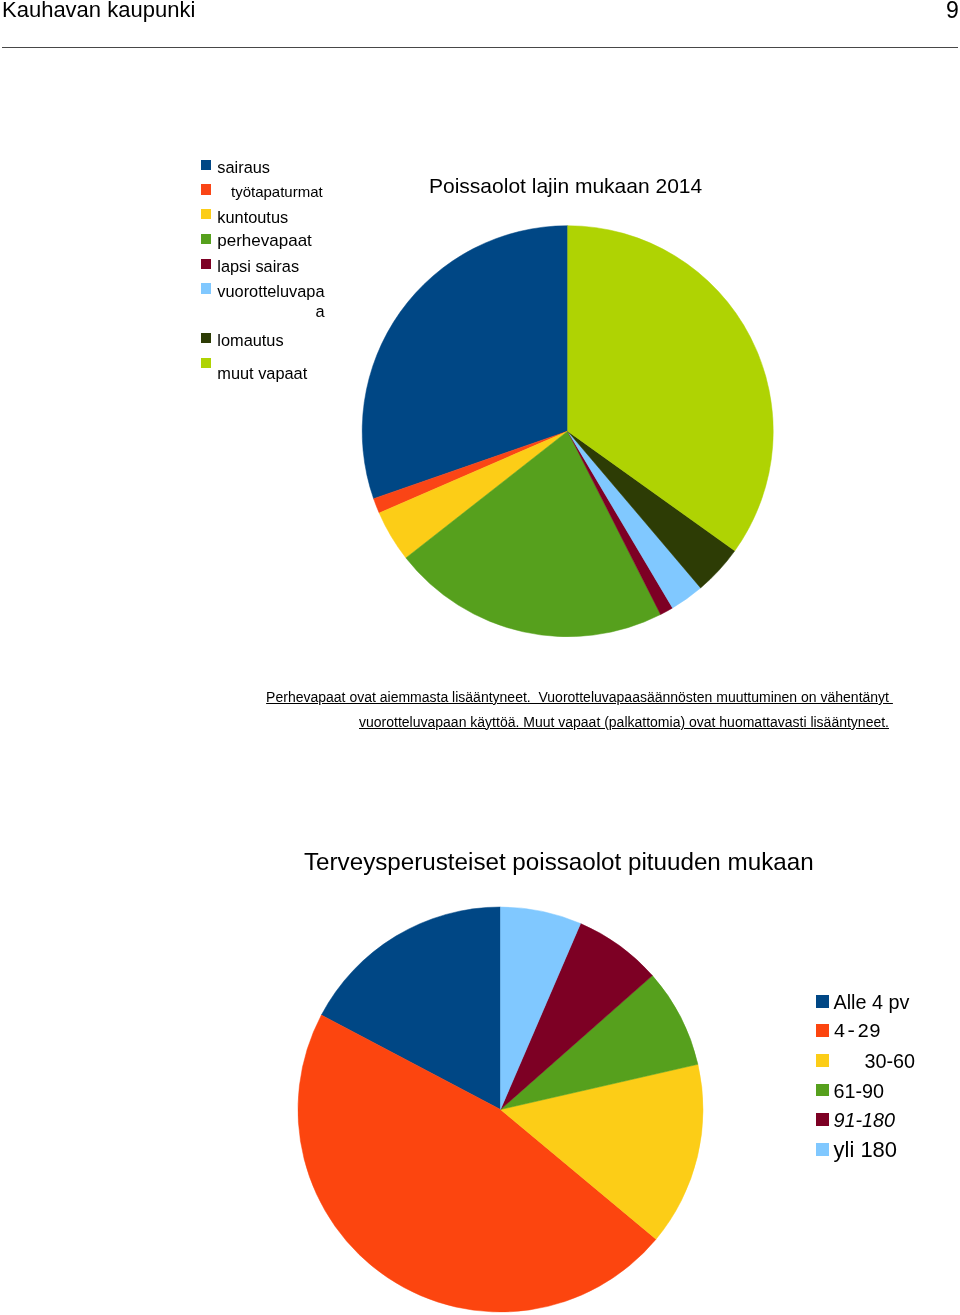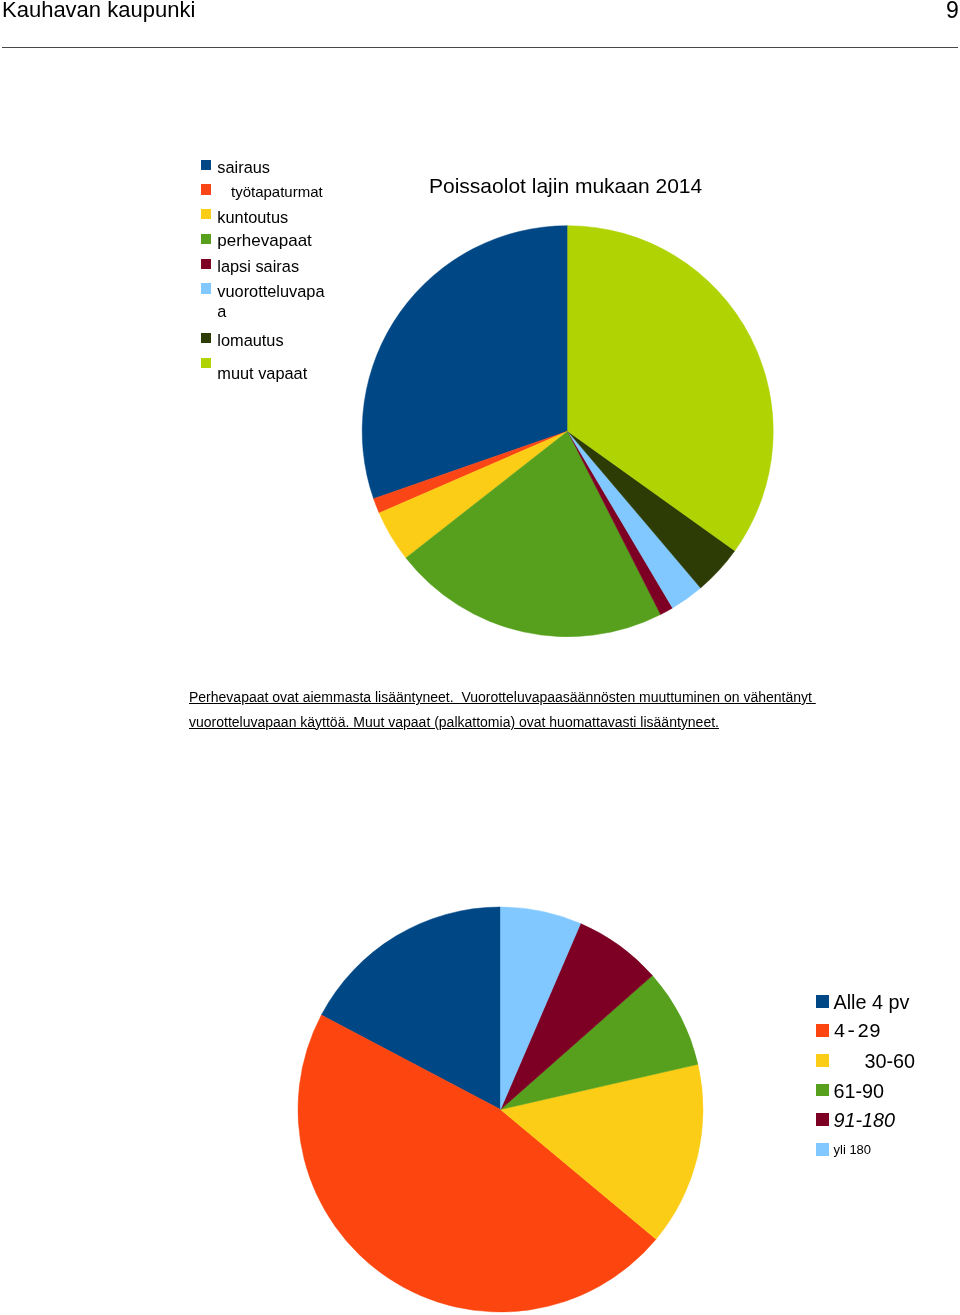--- a/index.html
+++ b/index.html
@@ -1,20 +1,20 @@
 <!DOCTYPE html>
 <html><head>
 <meta charset="utf-8">
 <title>Kauhavan kaupunki</title>
 <style>
   html,body{margin:0;padding:0;}
   body{width:960px;height:1315px;background:#ffffff;
        font-family:"Liberation Sans",sans-serif;color:#000;overflow:hidden;position:relative;
        -webkit-font-smoothing:antialiased;}
-  .page{position:absolute;left:0;top:0;width:868px;height:1315px;}
+  .page{position:absolute;left:0;top:0;width:868px;height:1315px;text-align:right;}
   
   .hdr-title,.hdr-page,.chart-title,.legend-lbl,.para,.sect-h{will-change:opacity;}
 
   
   .hdr-title{position:absolute;left:2px;top:-3px;font-size:22px;line-height:25px;white-space:nowrap;}
   .hdr-page{position:absolute;left:946px;top:-2.5px;font-size:23px;line-height:25px;white-space:nowrap;}
   .hdr-rule{position:absolute;left:2px;top:47px;width:956px;height:1px;background:#484848;}
 
   
   .chart{position:absolute;}
@@ -82,20 +82,21 @@
         </div>
         <div class="legend-row" style="top: 198px; height: 24.75px;">
           <span class="legend-sw" style="width: 10.2px; height: 10.2px; top: 4.6px; background: rgb(175, 211, 3);"></span>
           <span class="legend-lbl" style="left: 16.3px; top: 10px; font-size: 16.35px; line-height: 20.3px;">muut vapaat</span>
         </div>
       </div>
   </div>
 
   <div class="para" style="left:189px;top:685px;width:700px;">Perhevapaat ovat aiemmasta lisääntyneet.  Vuorotteluvapaasäännösten muuttuminen on vähentänyt vuorotteluvapaan käyttöä. Muut vapaat (palkattomia) ovat huomattavasti lisääntyneet.</div>
 
+  <div class="sect-h" style="left:304px;top:848px;">Terveysperusteiset poissaolot pituuden mukaan</div>
 
   <div class="chart" id="chart2" style="left:0px;top:890px;width:960px;height:425px;">
     <svg id="pie2" width="960" height="425" viewBox="0 0 960 425" style="position:absolute;left:0;top:0;">
         <path d="M 500.5 219.5 L 500.500 17.000 A 202.5 202.5 0 0 0 321.369 125.062 Z" fill="#004785" stroke="#004785" stroke-width="0.5"></path>
         <path d="M 500.5 219.5 L 321.369 125.062 A 202.5 202.5 0 0 0 656.071 349.130 Z" fill="#FC450F" stroke="#FC450F" stroke-width="0.5"></path>
         <path d="M 500.5 219.5 L 656.071 349.130 A 202.5 202.5 0 0 0 697.893 174.307 Z" fill="#FCCD17" stroke="#FCCD17" stroke-width="0.5"></path>
         <path d="M 500.5 219.5 L 697.893 174.307 A 202.5 202.5 0 0 0 652.386 85.571 Z" fill="#56A01D" stroke="#56A01D" stroke-width="0.5"></path>
         <path d="M 500.5 219.5 L 652.386 85.571 A 202.5 202.5 0 0 0 580.564 33.500 Z" fill="#7D0024" stroke="#7D0024" stroke-width="0.5"></path>
         <path d="M 500.5 219.5 L 580.564 33.500 A 202.5 202.5 0 0 0 500.500 17.000 Z" fill="#80C8FF" stroke="#80C8FF" stroke-width="0.5"></path>
       </svg>
@@ -115,18 +116,18 @@
         <div class="legend-row" style="top: 88.8px; height: 29.6px;">
           <span class="legend-sw" style="width: 12.8px; height: 12.8px; top: 5.2px; background: rgb(86, 160, 29);"></span>
           <span class="legend-lbl" style="left: 17.5px; top: 0.4px; font-size: 19.8px; line-height: 24px;">61-90</span>
         </div>
         <div class="legend-row" style="top: 118.4px; height: 29.6px;">
           <span class="legend-sw" style="width: 12.8px; height: 12.8px; top: 5.2px; background: rgb(125, 0, 36);"></span>
           <span class="legend-lbl" style="left: 17.5px; top: 0.4px; font-size: 19.8px; line-height: 24px; font-style: italic;">91-180</span>
         </div>
         <div class="legend-row" style="top: 148px; height: 29.6px;">
           <span class="legend-sw" style="width: 12.8px; height: 12.8px; top: 5.2px; background: rgb(128, 200, 255);"></span>
-          <span class="legend-lbl" style="left: 17.5px; top: 0.4px; font-size: 13px; line-height: 24px;">yli 180</span>
+          <span class="legend-lbl" style="left: 17.5px; top: 0.4px; font-size: 22px; line-height: 24px;">yli 180</span>
         </div>
       </div>
   </div>
 
 </div>
 
 </body></html>

